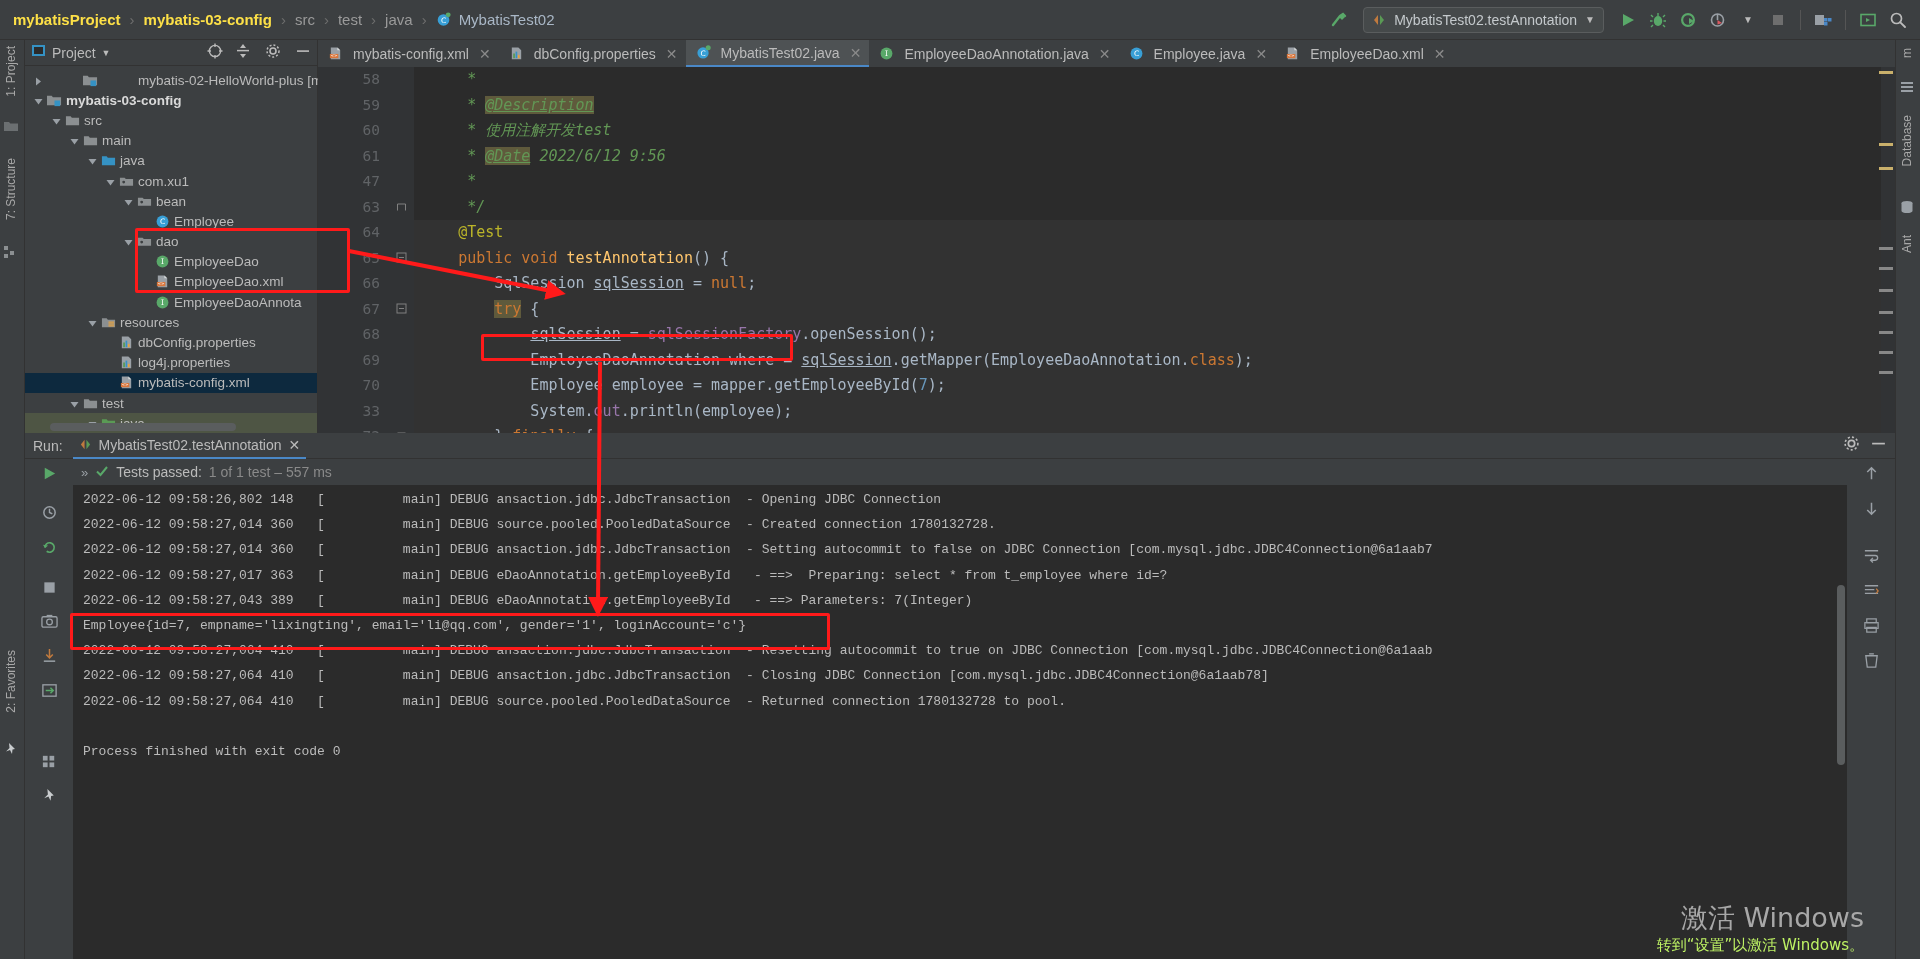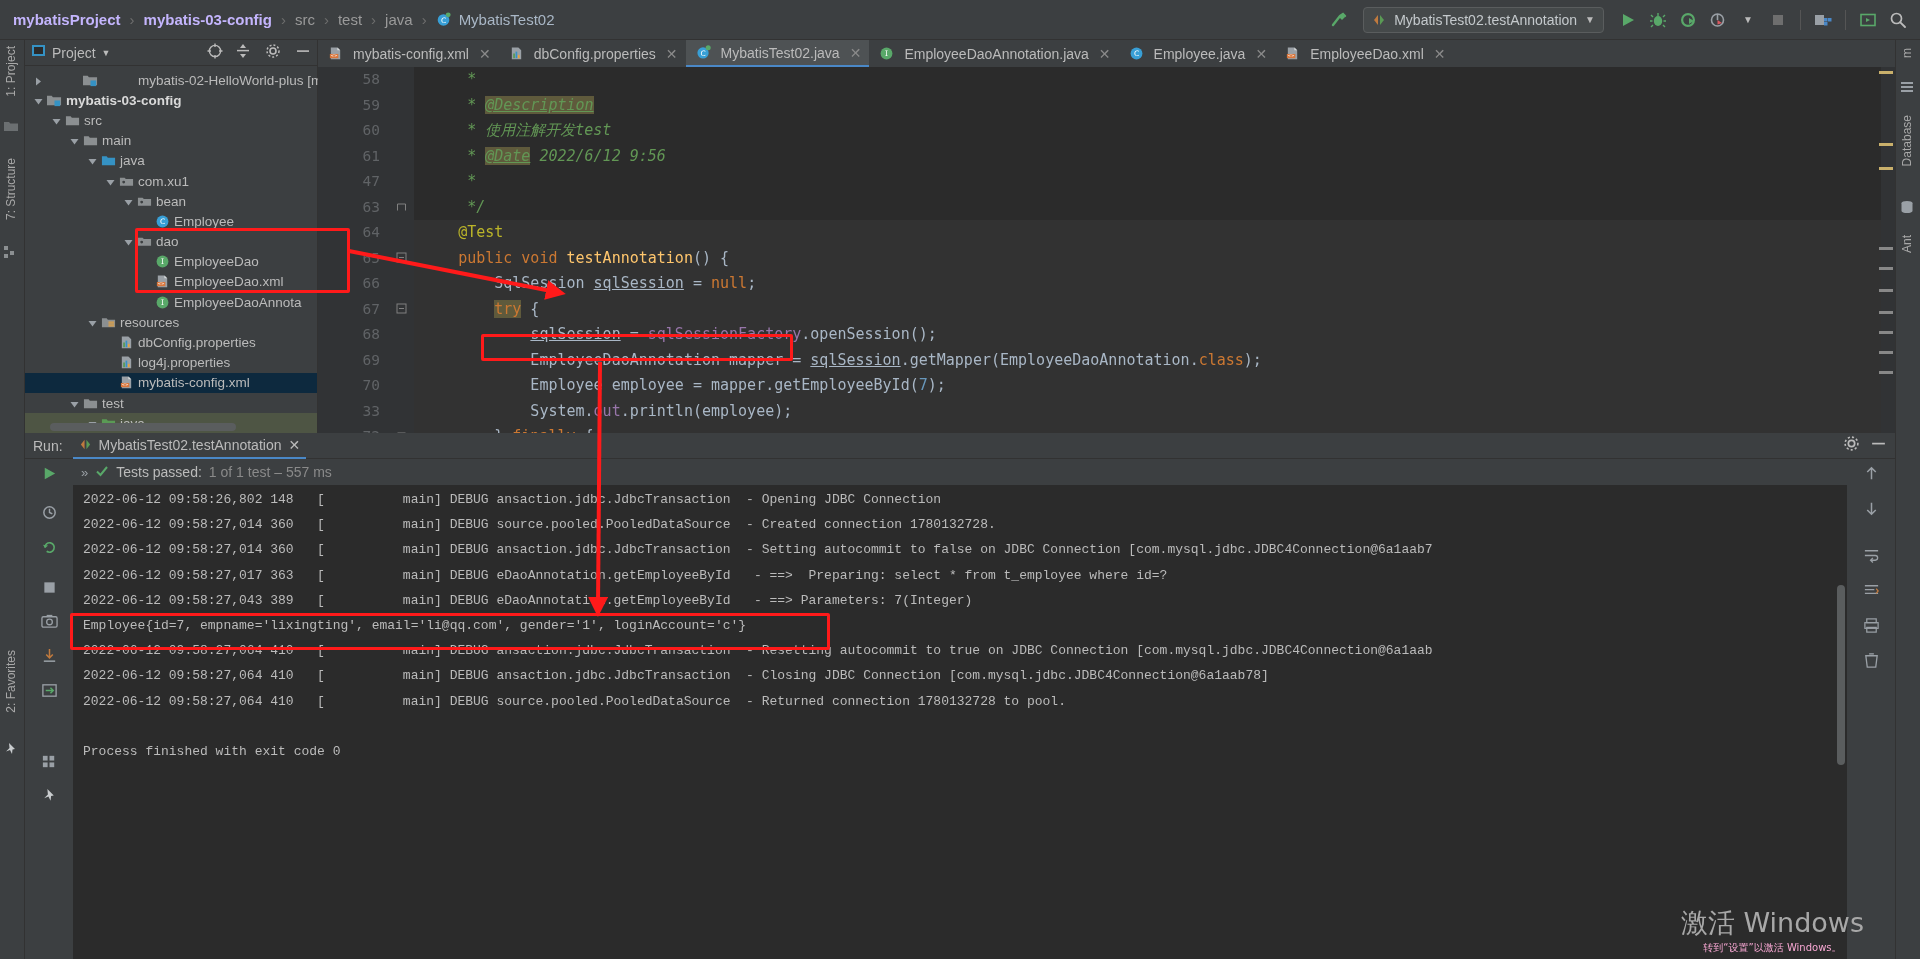--- a/index.html
+++ b/index.html
@@ -13,21 +13,21 @@
   #app { position: relative; width: 1920px; height: 959px; }
 
   
   .topbar {
     position: absolute; left: 0; top: 0; width: 1920px; height: 40px;
     background: #3c3f41; display: flex; align-items: center;
     border-bottom: 1px solid #323232;
   }
   .crumbs { display: flex; align-items: center; padding-left: 10px; font-size: 15px; }
   .crumb { color: #a9b7c6; padding: 0 3px; }
-  .crumb.bold { font-weight: bold; color: #c4b5fd; }
+  .crumb.bold { font-weight: bold; color: #fde047; }
   .crumb.dim { color: #9a9a9a; }
   .crumb-sep { color: #6e6e6e; padding: 0 6px; font-size: 15px; }
   .toolbar-right { margin-left: auto; display: flex; align-items: center; padding-right: 8px; gap: 2px; }
   .runcfg {
     display:flex; align-items:center; gap:8px;
     border: 1px solid #5a5d5e; border-radius: 4px;
     height: 26px; padding: 0 8px; margin: 0 8px;
     background: #45494a; font-size: 14px; color: #c4c9cc;
   }
   .tb-btn { width: 28px; height: 26px; display:flex; align-items:center; justify-content:center; }
@@ -144,21 +144,21 @@
 
   
   .redbox { position:absolute; border:3px solid #ff1a1a; border-radius:2px; pointer-events:none; }
   svg.overlay { position:absolute; left:0; top:0; width:1920px; height:959px; pointer-events:none; }
 
   .watermark {
     position:absolute; right:56px; bottom:4px; text-align:center; color:#9a9a9a;
     font-family:"DejaVu Sans", sans-serif;
   }
   .wm1 { font-size:27px; color:#a8a8a8;text-align:right; }
-  .wm2 { font-size:10px; color:#f9a8d4; }
+  .wm2 { font-size:15px; color:#bef264; }
 
   .scrollbar-v { position:absolute; right:2px; width:8px; background:#5a5d5e; border-radius:4px; }
   .scrollbar-h { position:absolute; height:8px; background:#5a5d5e; border-radius:4px; }
 
   .marker-stripe { position:absolute; right:2px; width:14px; height:3px; }
 </style>
 </head>
 <body>
 
 <div id="app">
@@ -636,21 +636,21 @@
         <div class="cline"><span class="cmt">     * </span><span class="cmt-tag">@Description</span></div>
         <div class="cline"><span class="cmt">     * 使用注解开发test</span></div>
         <div class="cline"><span class="cmt">     * </span><span class="cmt-tag">@Date</span><span class="cmt"> 2022/6/12 9:56</span></div>
         <div class="cline"><span class="cmt">     * </span></div>
         <div class="cline"><span class="cmt">     */</span></div>
         <div class="cline hl"><span class="pl">    </span><span class="anno">@Test</span></div>
         <div class="cline hl"><span class="pl">    </span><span class="kw">public</span><span class="pl"> </span><span class="kw">void</span><span class="pl"> </span><span class="fn">testAnnotation</span><span class="pl">() {</span></div>
         <div class="cline hl"><span class="pl">        SqlSession </span><span class="var">sqlSession</span><span class="pl"> = </span><span class="kw">null</span><span class="pl">;</span></div>
         <div class="cline hl"><span class="pl">        </span><span class="kw-hl">try</span><span class="pl"> {</span></div>
         <div class="cline hl"><span class="pl">            </span><span class="var">sqlSession</span><span class="pl"> = </span><span class="fld">sqlSessionFactory</span><span class="pl">.openSession();</span></div>
-        <div class="cline hl"><span class="pl">            EmployeeDaoAnnotation mapper = </span><span class="var">sqlSession</span><span class="pl">.getMapper(EmployeeDaoAnnotation.</span><span class="kw">class</span><span class="pl">);</span></div>
+        <div class="cline hl"><span class="pl">            EmployeeDaoAnnotation where = </span><span class="var">sqlSession</span><span class="pl">.getMapper(EmployeeDaoAnnotation.</span><span class="kw">class</span><span class="pl">);</span></div>
         <div class="cline hl"><span class="pl">            Employee employee = mapper.getEmployeeById(</span><span class="num">7</span><span class="pl">);</span></div>
         <div class="cline hl"><span class="pl">            System.</span><span class="fld">out</span><span class="pl">.println(employee);</span></div>
         <div class="cline hl"><span class="pl">        } </span><span class="kw">finally</span><span class="pl"> {</span></div>
       </div>
     <div style="position:absolute;right:0;top:0;width:14px;height:100%;background:#313335;">
       <div class="marker-stripe" style="top:4px;background:#c9b06b;"></div>
       <div class="marker-stripe" style="top:76px;background:#c9b06b;"></div>
       <div class="marker-stripe" style="top:100px;background:#c9b06b;"></div>
       <div class="marker-stripe" style="top:180px;background:#888;"></div>
       <div class="marker-stripe" style="top:200px;background:#888;"></div>

